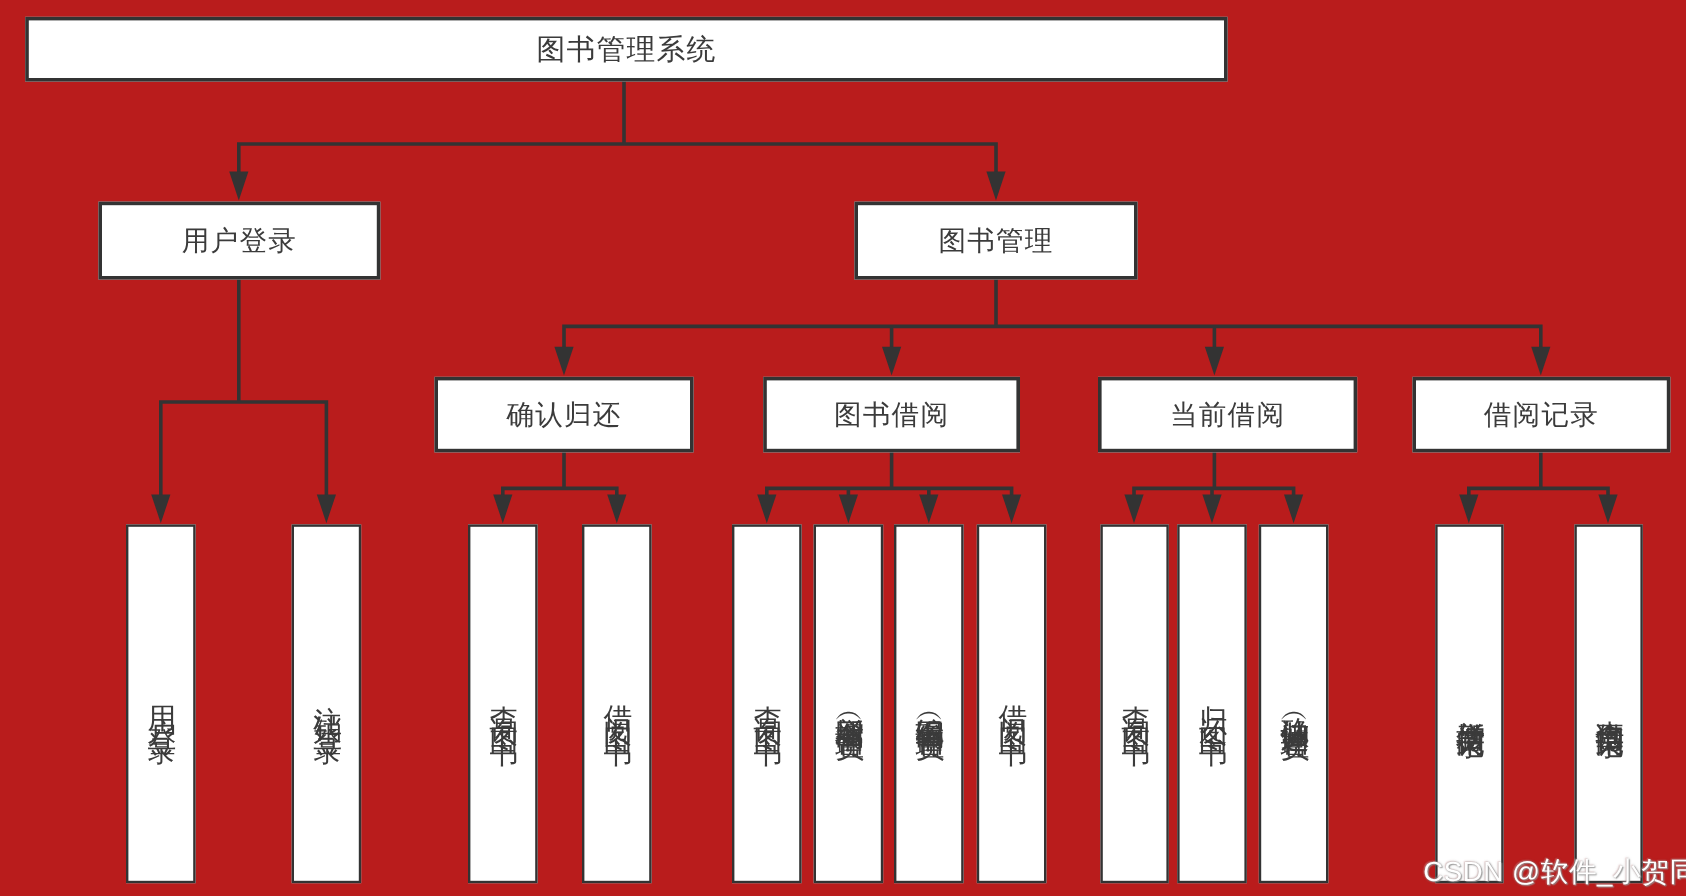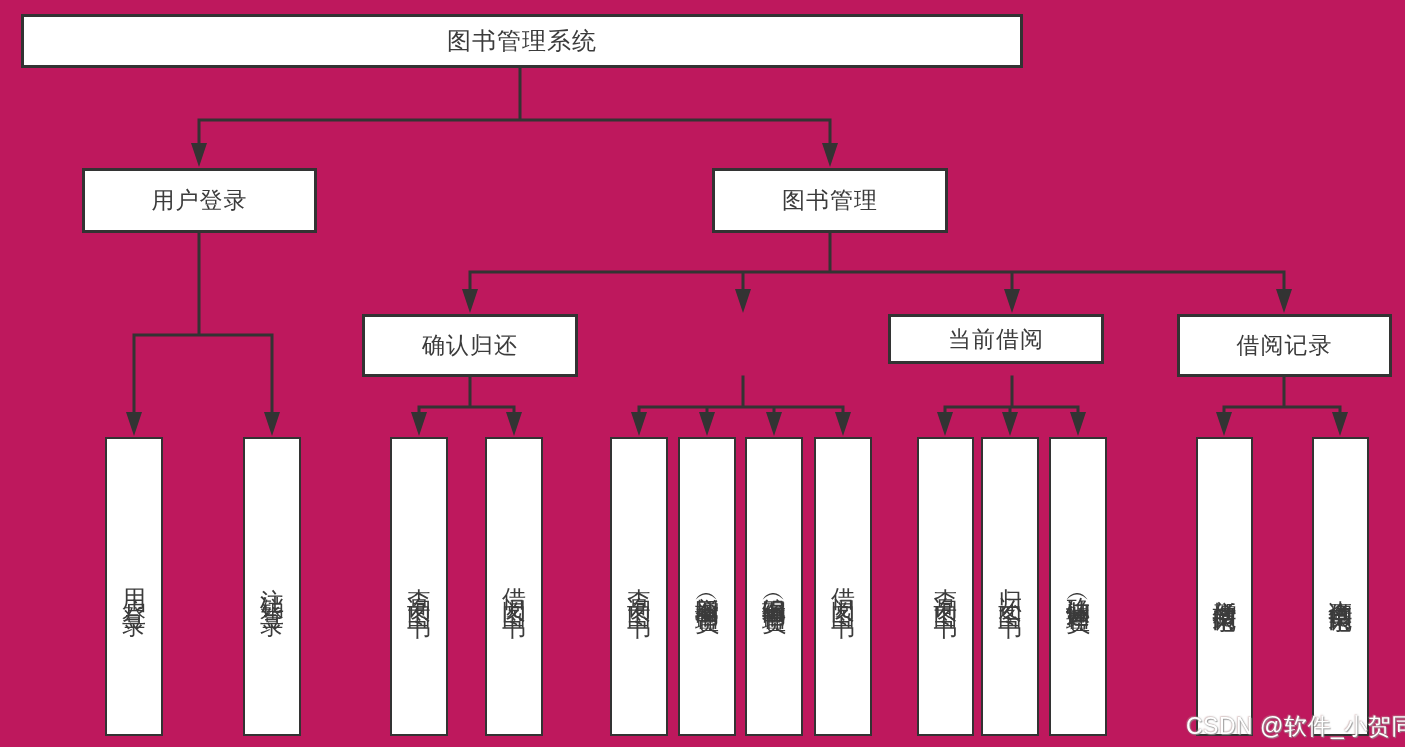--- a/index.html
+++ b/index.html
@@ -1,17 +1,17 @@
 <!DOCTYPE html>
 <html><head>
 <meta charset="utf-8">
 <style>
   html,body{margin:0;padding:0;background:#fff;}
   .stage{
-    position:relative;width:1405px;height:747px;background:#be185d;overflow:hidden;
+    position:relative;width:1405px;height:747px;background:#b91c1c;overflow:hidden;
     font-family:"Liberation Sans","DejaVu Sans",sans-serif;
   }
   #wires{position:absolute;left:0;top:0;width:1405px;height:747px;}
   .box{
     position:absolute;background:#fff;border:3px solid #333333;box-sizing:border-box;
     display:flex;align-items:center;justify-content:center;
     color:#3b3b3b;font-size:23px;letter-spacing:1px;white-space:nowrap;
   }
   .root{font-size:24px;}
   .leaf{
@@ -60,21 +60,22 @@
       <polygon points="1216,412 1232,412 1224,436" fill="#333333"></polygon>
       <polygon points="1332,412 1348,412 1340,436" fill="#333333"></polygon>
     </svg>
 
   <div class="box root" style="left:21px;top:14px;width:1002px;height:54px;">图书管理系统</div>
 
   <div class="box" style="left:82px;top:168px;width:235px;height:65px;">用户登录</div>
   <div class="box" style="left:712px;top:168px;width:236px;height:65px;text-align:right;">图书管理</div>
 
   <div class="box" style="left:362px;top:314px;width:216px;height:63px;">确认归还</div>
-  <div class="box" style="left:888px;top:314px;width:216px;height:50px;">当前借阅</div>
+  <div class="box" style="left:636px;top:314px;width:214px;height:63px;">图书借阅</div>
+  <div class="box" style="left:915px;top:314px;width:216px;height:63px;">当前借阅</div>
   <div class="box" style="left:1177px;top:314px;width:215px;height:63px;text-align:center;">借阅记录</div>
 
   <div class="box leaf" style="left:105px;top:437px;width:58px;height:299px;">用户登录</div>
   <div class="box leaf" style="left:243px;top:437px;width:58px;height:299px;">注销登录</div>
 
   <div class="box leaf" style="left:390px;top:437px;width:58px;height:299px;">查询图书</div>
   <div class="box leaf" style="left:485px;top:437px;width:58px;height:299px;">借阅图书</div>
 
   <div class="box leaf" style="left:610px;top:437px;width:58px;height:299px;">查询图书</div>
   <div class="box leaf long" style="left:678px;top:437px;width:58px;height:299px;">新增图书（管理员）</div>

